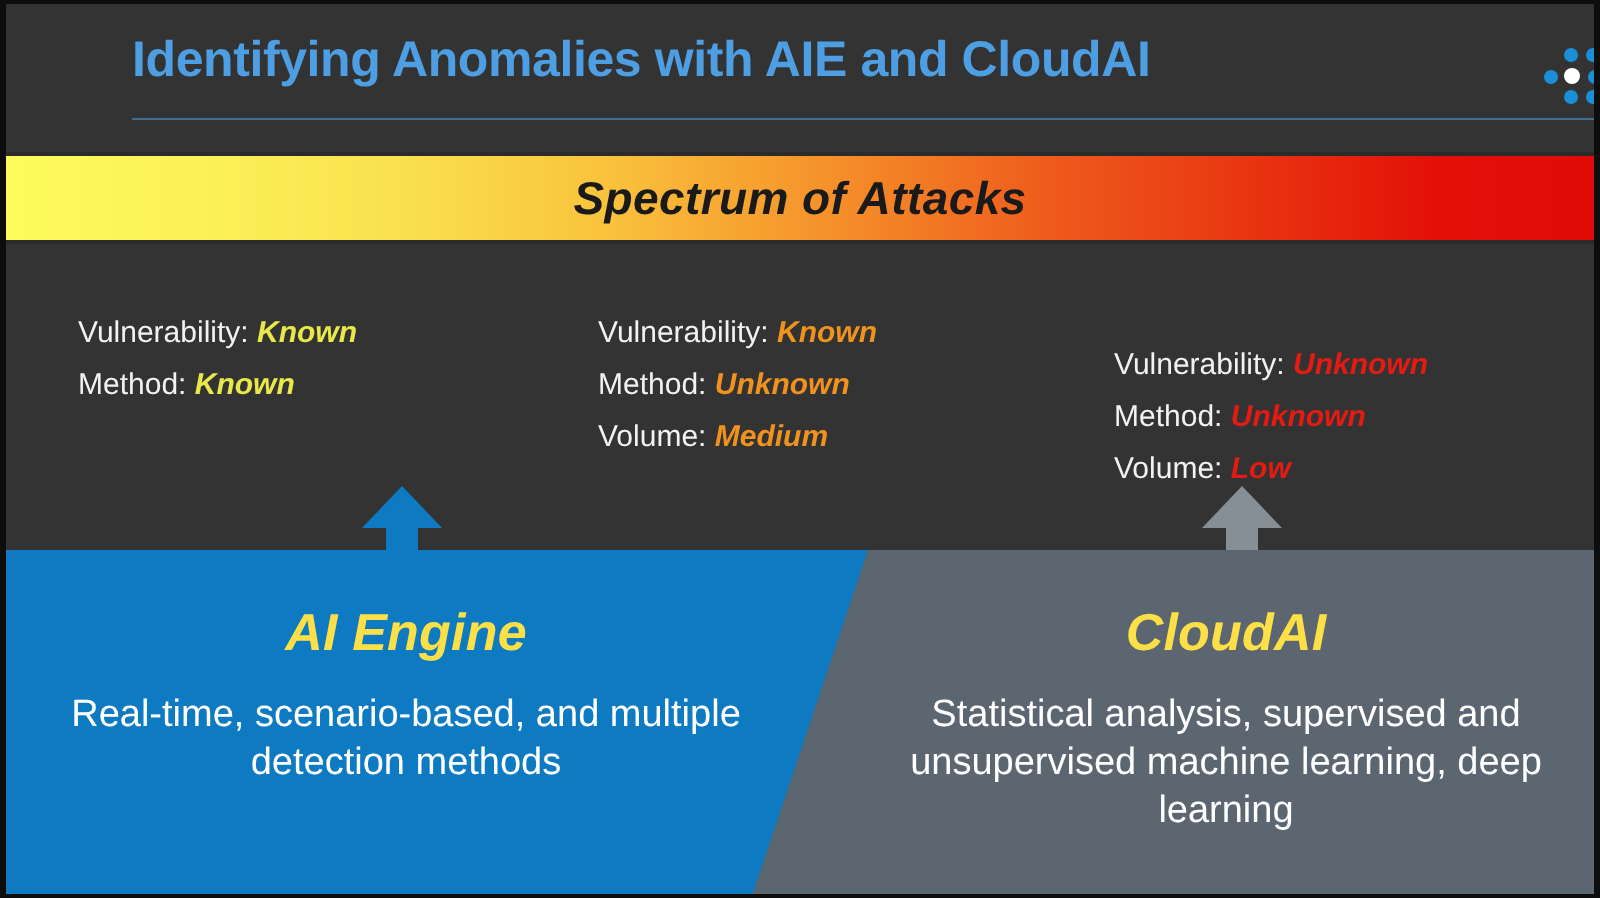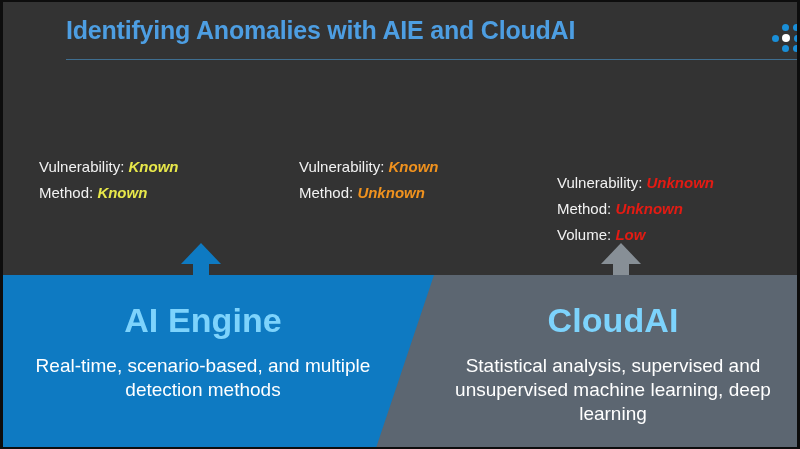--- a/index.html
+++ b/index.html
@@ -166,25 +166,26 @@
     clip-path: polygon(0 0, 431px 0, 372px 100%, 0 100%);
   }
   .panel-content {
     position: absolute;
     top: 26px;
     text-align: center;
   }
   #content-ai-engine { left: 0; width: 400px; }
   #content-cloudai   { left: 430px; width: 360px; }
   .panel-heading {
-    font-size: 34px;
+    font-size: 26px;
     font-weight: bold;
-    color: #7dd3fc;
+    color: #fde047;
     margin: 0 0 14px 0;
     letter-spacing: 0.1px;
+    font-style: italic;
   }
   .panel-desc {
     font-size: 19px;
     line-height: 24px;
     color: #ffffff;
     font-weight: 400;
   }
 </style>
 </head>
 <body>
@@ -200,40 +201,47 @@
       <span class="dot" style="left:10px; top:0px;"></span>
       <span class="dot" style="left:21px; top:0px;"></span>
       <span class="dot" style="left:0px;  top:11px;"></span>
       <span class="dot white" style="left:10px; top:10px;"></span>
       <span class="dot" style="left:22px; top:11px;"></span>
       <span class="dot" style="left:10px; top:21px;"></span>
       <span class="dot" style="left:21px; top:21px;"></span>
     </div>
   </div>
 
+  <div id="spectrum-bar">
+    <span id="spectrum-label">Spectrum of Attacks</span>
+  </div>
 
   <div class="attr-col" id="attr-col-known">
     <div class="attr-line">
       <span class="attr-label">Vulnerability:</span>
       <span class="attr-value v-yellow">Known</span>
     </div>
     <div class="attr-line">
       <span class="attr-label">Method:</span>
       <span class="attr-value v-yellow">Known</span>
     </div>
   </div>
 
   <div class="attr-col" id="attr-col-mixed">
     <div class="attr-line">
       <span class="attr-label">Vulnerability:</span>
       <span class="attr-value v-orange">Known</span>
     </div>
     <div class="attr-line">
       <span class="attr-label">Method:</span>
       <span class="attr-value v-orange">Unknown</span>
+    </div>
+    <div class="attr-line">
+      <span class="attr-label">Volume:</span>
+      <span class="attr-value v-orange">Medium</span>
     </div>
   </div>
 
   <div class="attr-col" id="attr-col-unknown">
     <div class="attr-line">
       <span class="attr-label">Vulnerability:</span>
       <span class="attr-value v-red">Unknown</span>
     </div>
     <div class="attr-line">
       <span class="attr-label">Method:</span>

